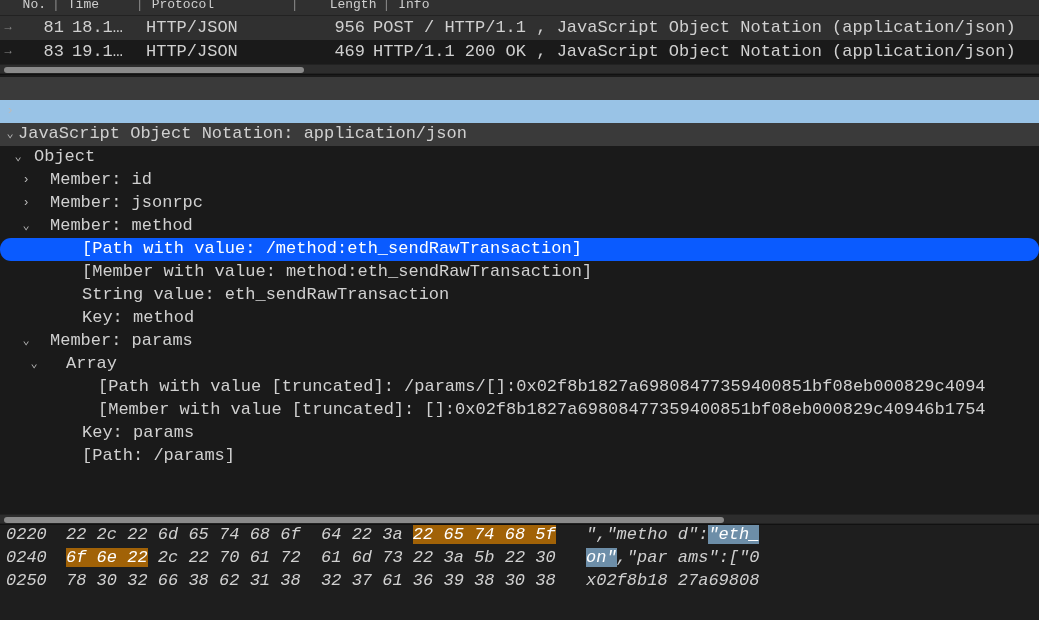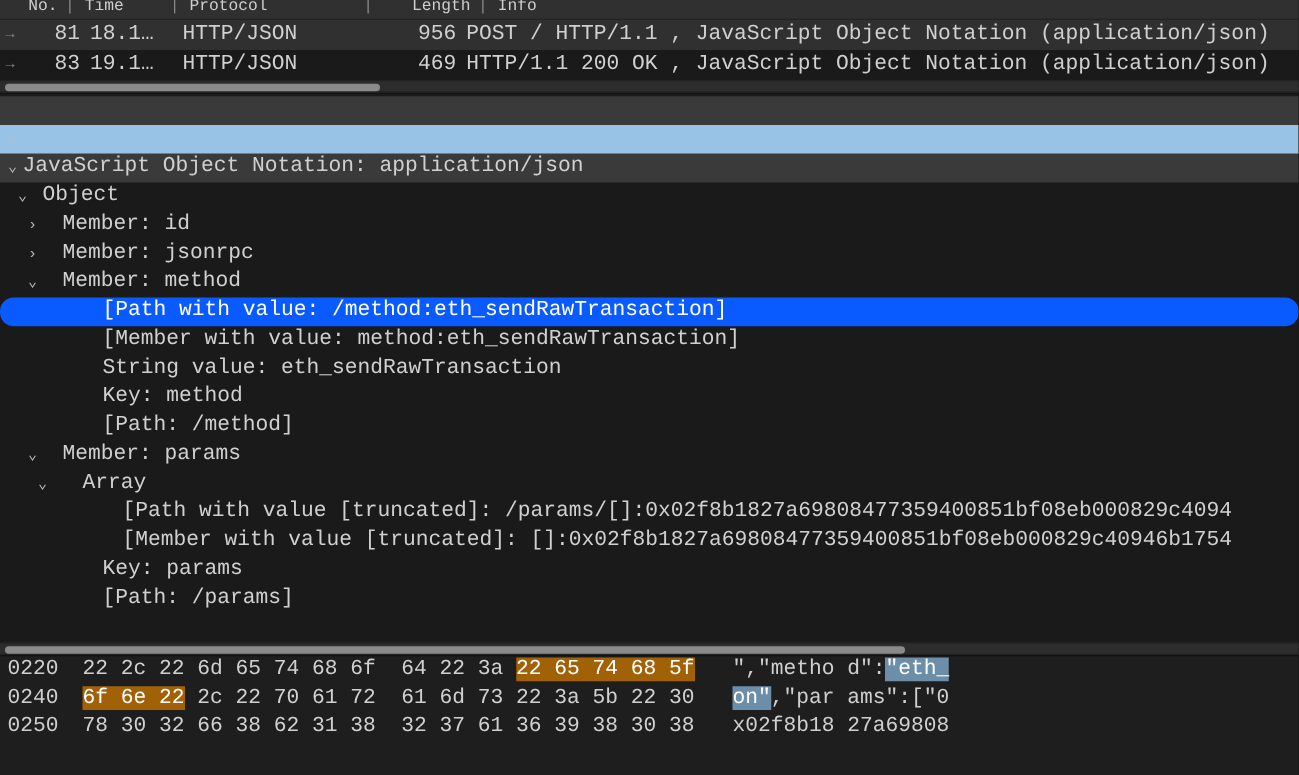--- a/index.html
+++ b/index.html
@@ -83,21 +83,22 @@
   .hex-pane {
     background:#1e1e1e;
     height:96px;
     overflow:hidden;
     font-size:17px;
     border-top:1px solid #111;
   }
   .hex-line {
     display:flex;
     height:23px;
-    align-items:center;
+    align-items:flex-end;
+    font-style:italic;
   }
   .hex-offset { width:56px; color:#cfcfcf; padding-left:6px;}
   .hex-bytes { padding-left:10px; letter-spacing:0; width:500px;}
   .hex-ascii { padding-left:30px; color:#cfcfcf;}
   .hl { background:#a16207; color:#fff; }
   .hl-asc { background:#6d8ea8; color:#fff; }
   .sp { white-space:pre; }
 </style>
 </head>
 <body>
@@ -182,24 +183,20 @@
   <div class="tree-line">
     <span class="tw" style="width:80px;"></span>
     <span>String value: eth_sendRawTransaction</span>
   </div>
 
   <div class="tree-line">
     <span class="tw" style="width:80px;"></span>
     <span>Key: method</span>
   </div>
 
-  <div class="tree-line">
-    <span class="tw" style="width:80px;"></span>
-    <span>[Path: /method]</span>
-  </div>
 
   <div class="tree-line">
     <span class="tw" style="width:48px;">⌄</span>
     <span>Member: params</span>
   </div>
 
   <div class="tree-line">
     <span class="tw" style="width:64px;">⌄</span>
     <span>Array</span>
   </div>

